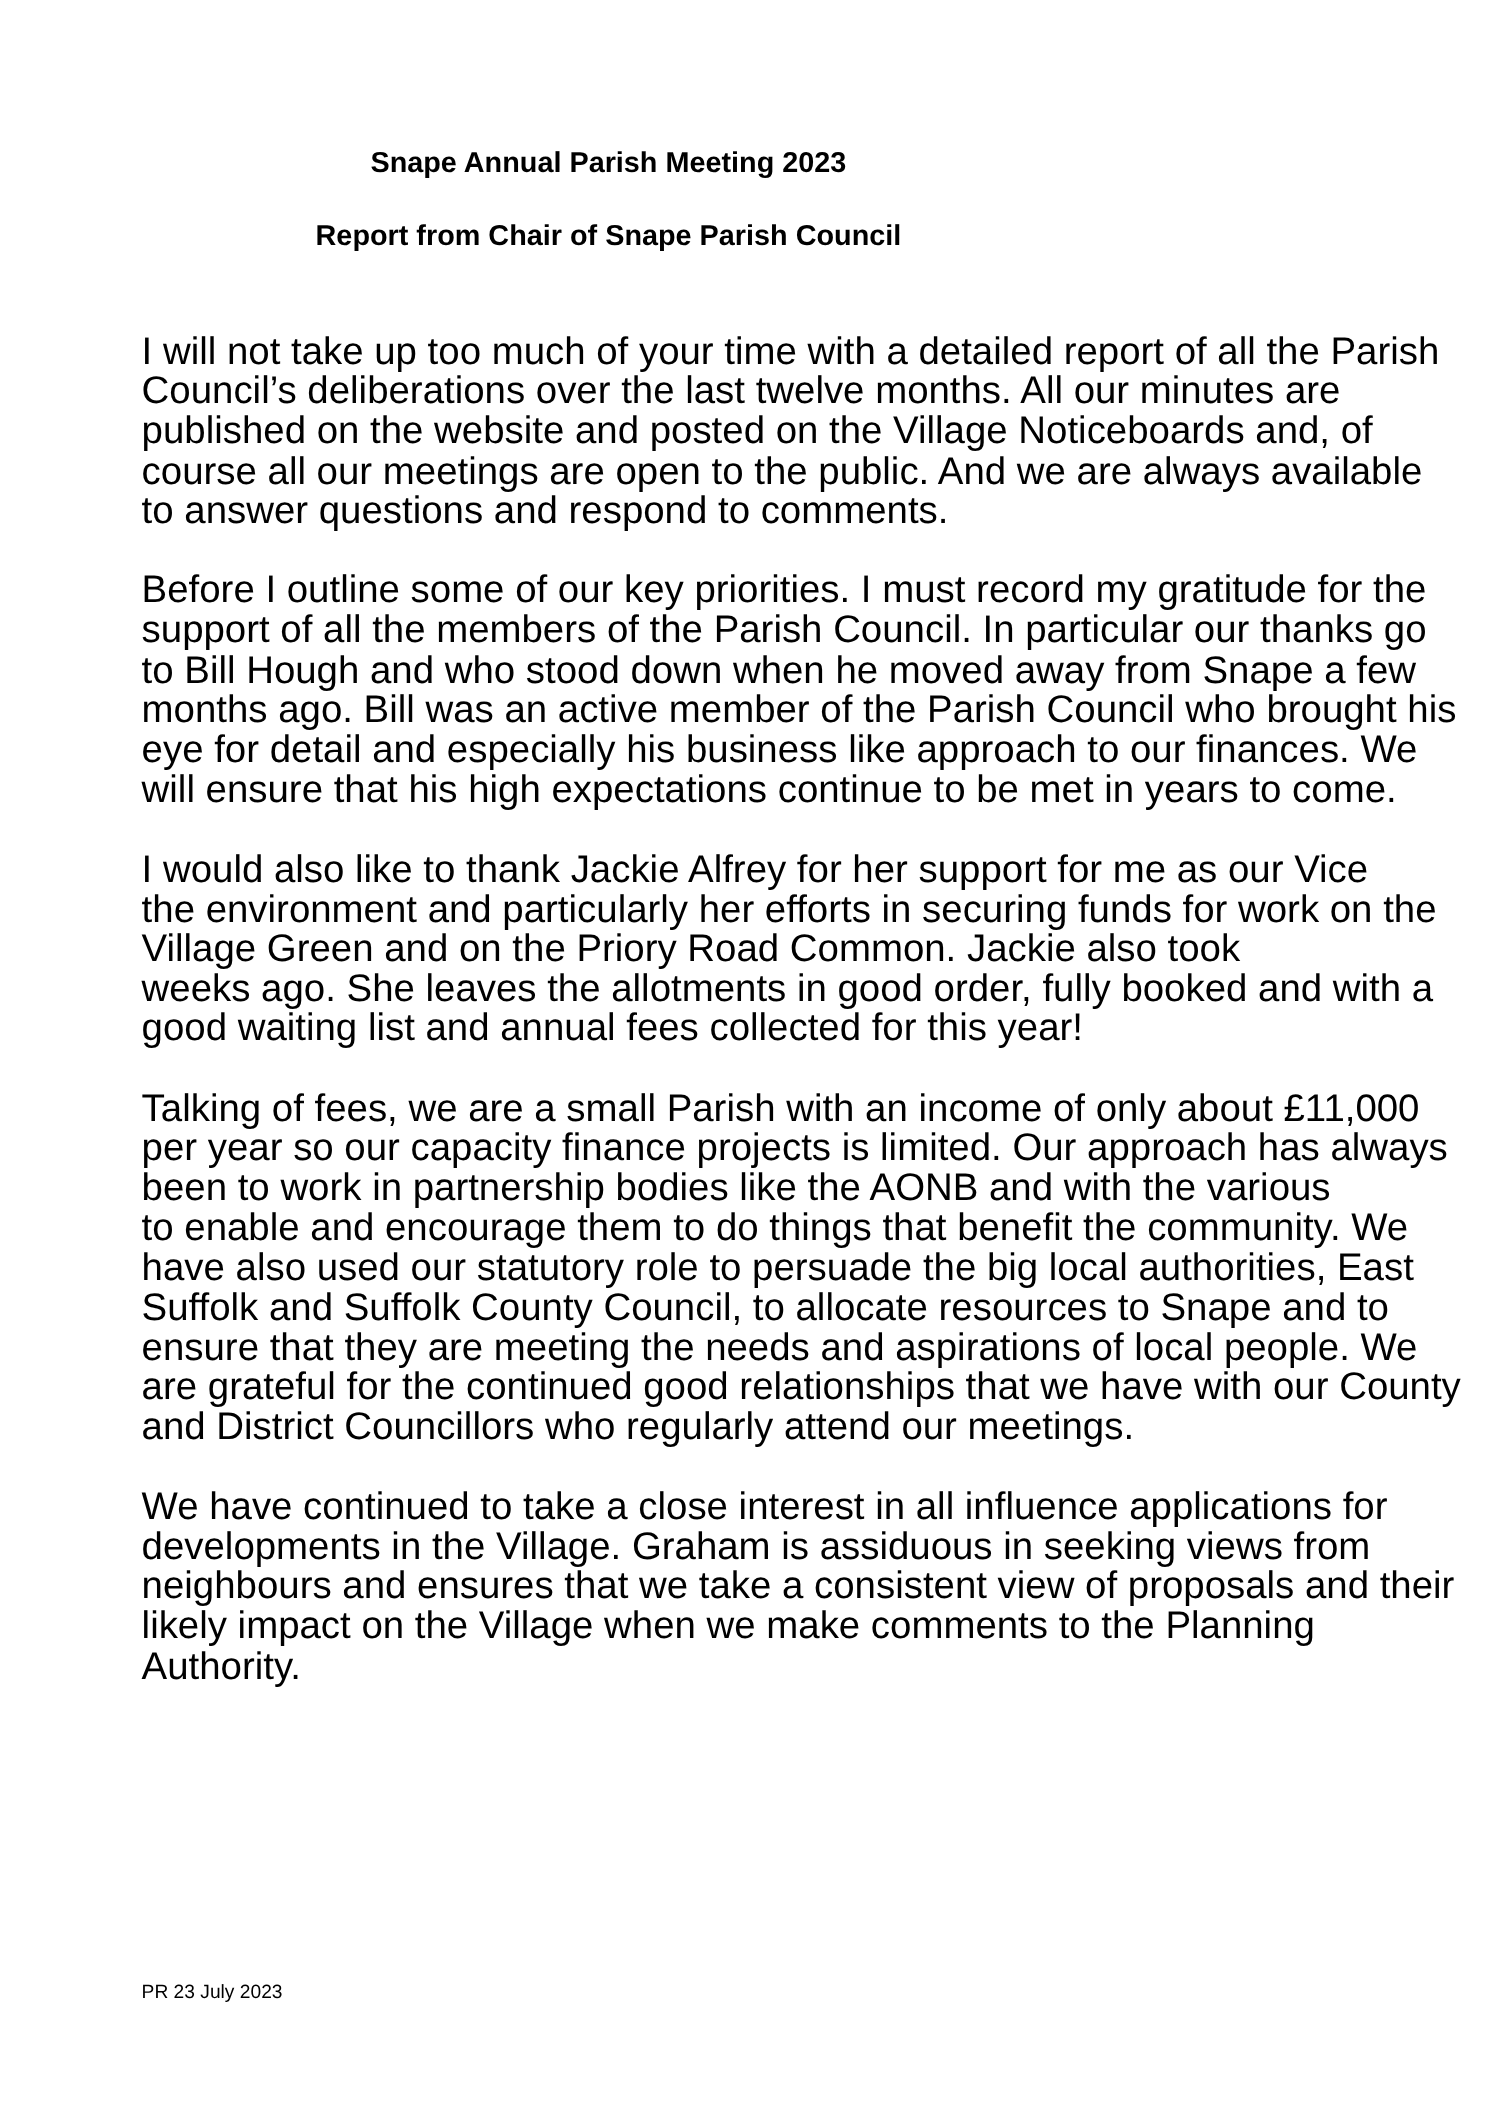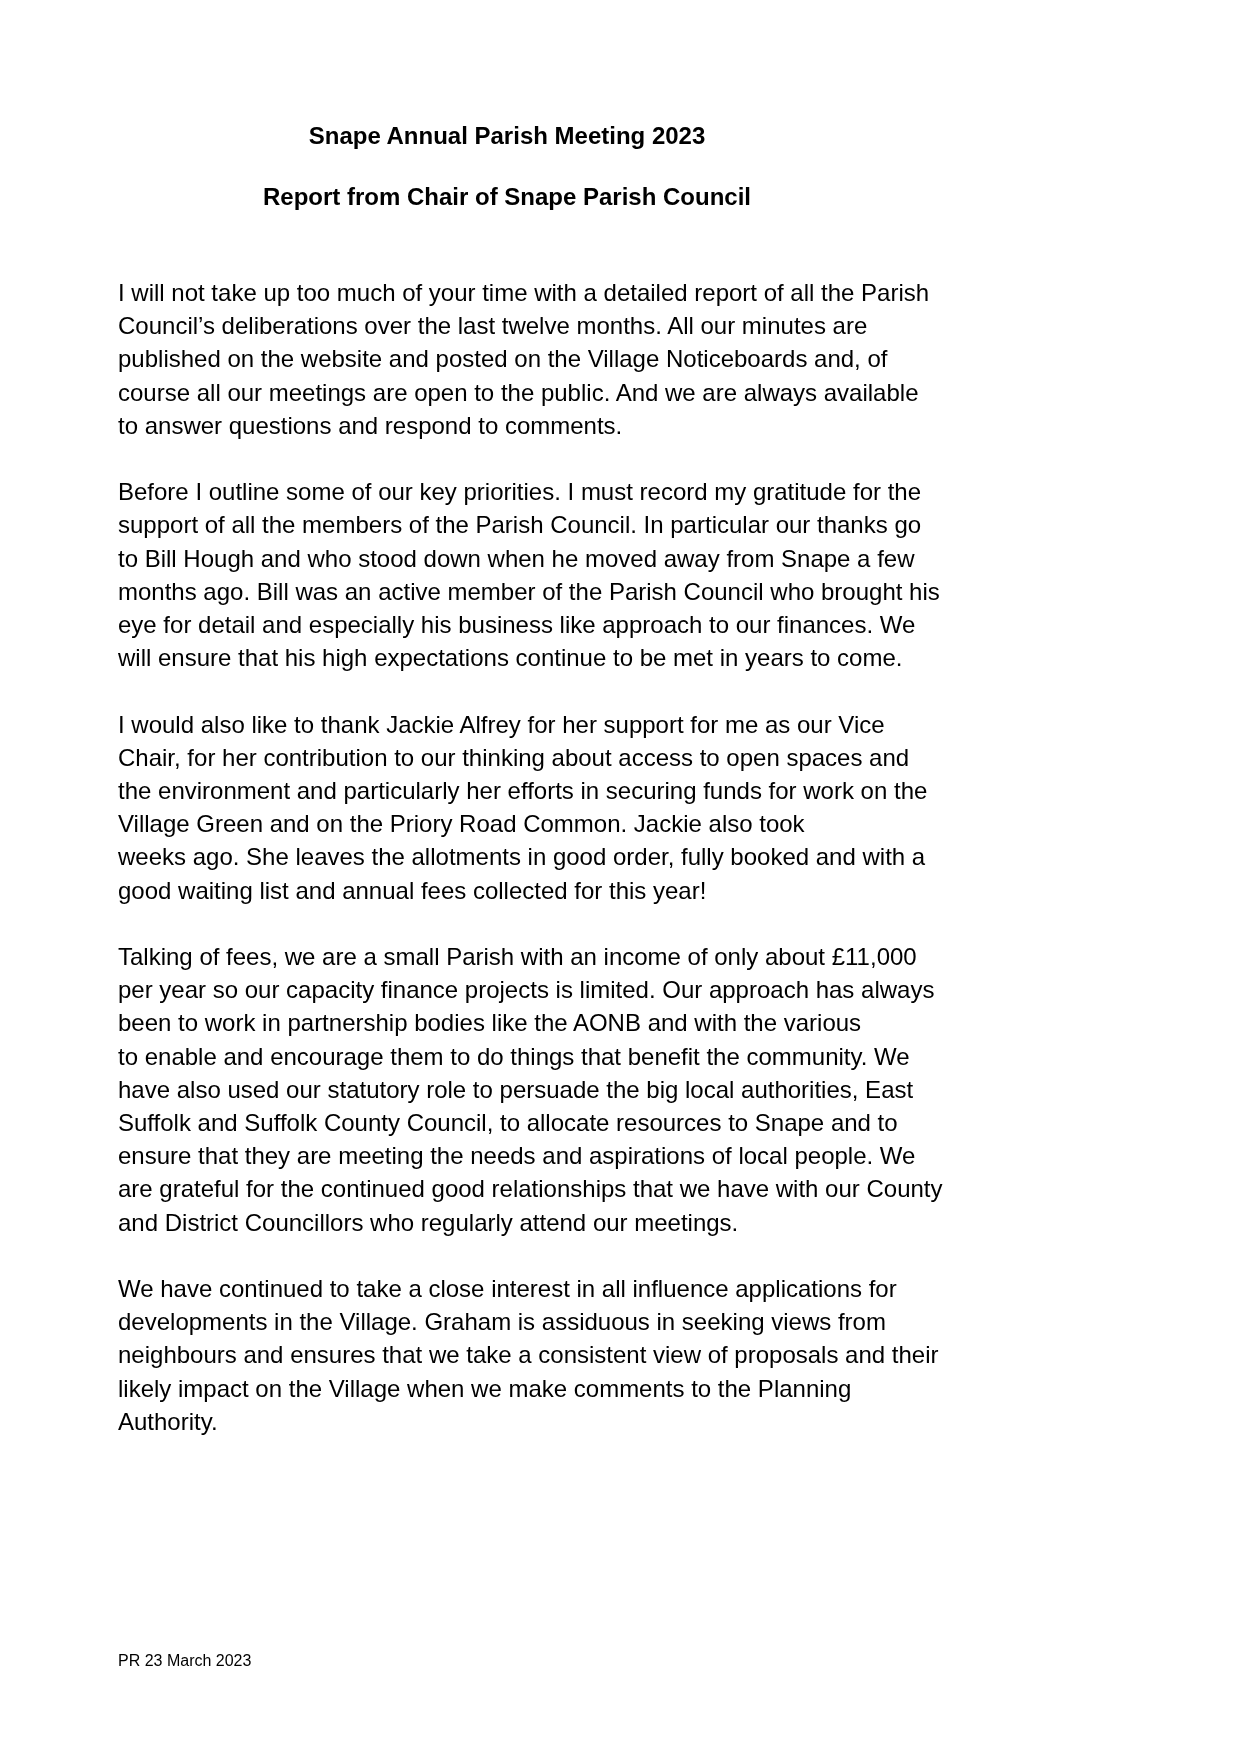--- a/index.html
+++ b/index.html
@@ -1,20 +1,20 @@
 <!DOCTYPE html>
 <html><head>
 <meta charset="utf-8">
 <style>
   html, body { margin: 0; padding: 0; background: #ffffff; }
   body { width: 1240px; height: 1754px; position: relative; overflow: hidden; color: #000; font-family: "Liberation Sans", sans-serif; }
   .title { position: absolute; left: 0; width: 1014px; text-align: center; font-weight: bold; font-size: 24px; line-height: 28px; }
   .title1 { top: 122px; }
   .title2 { top: 183px; }
-  .body-text { position: absolute; left: 118px; width: 1020px; font-size: 24px; line-height: 33.2px; }
+  .body-text { position: absolute; left: 118px; width: 1020px; font-size: 32px; line-height: 33.2px; }
   .para { margin: 0 0 33.2px 0; white-space: normal; }
   .line { display: block; white-space: nowrap; }
   .footer { position: absolute; left: 118px; top: 1652px; font-size: 16px; }
 </style>
 </head>
 <body>
 
 <div class="title title1">Snape Annual Parish Meeting 2023</div>
 <div class="title title2">Report from Chair of Snape Parish Council</div>
 
@@ -29,21 +29,20 @@
   <p class="para">
     <span class="line">Before I outline some of our key priorities. I must record my gratitude for the</span>
     <span class="line">support of all the members of the Parish Council. In particular our thanks go</span>
     <span class="line">to Bill Hough and who stood down when he moved away from Snape a few</span>
     <span class="line">months ago. Bill was an active member of the Parish Council who brought his</span>
     <span class="line">eye for detail and especially his business like approach to our finances. We</span>
     <span class="line">will ensure that his high expectations continue to be met in years to come.</span>
   </p>
   <p class="para">
     <span class="line">I would also like to thank Jackie Alfrey for her support for me as our Vice</span>
-    <span class="line">Chair, for her contribution to our thinking about access to open spaces and</span>
     <span class="line">the environment and particularly her efforts in securing funds for work on the</span>
     <span class="line">Village Green and on the Priory Road Common. Jackie also took</span>
     <span class="line">weeks ago. She leaves the allotments in good order, fully booked and with a</span>
     <span class="line">good waiting list and annual fees collected for this year!</span>
   </p>
   <p class="para">
     <span class="line">Talking of fees, we are a small Parish with an income of only about £11,000</span>
     <span class="line">per year so our capacity finance projects is limited. Our approach has always</span>
     <span class="line">been to work in partnership bodies like the AONB and with the various</span>
     <span class="line">to enable and encourage them to do things that benefit the community. We</span>
@@ -55,13 +54,13 @@
   </p>
   <p class="para">
     <span class="line">We have continued to take a close interest in all influence applications for</span>
     <span class="line">developments in the Village. Graham is assiduous in seeking views from</span>
     <span class="line">neighbours and ensures that we take a consistent view of proposals and their</span>
     <span class="line">likely impact on the Village when we make comments to the Planning</span>
     <span class="line">Authority.</span>
   </p>
 </div>
 
-<div class="footer">PR 23 March 2023</div>
+<div class="footer">PR 23 July 2023</div>
 
 </body></html>

